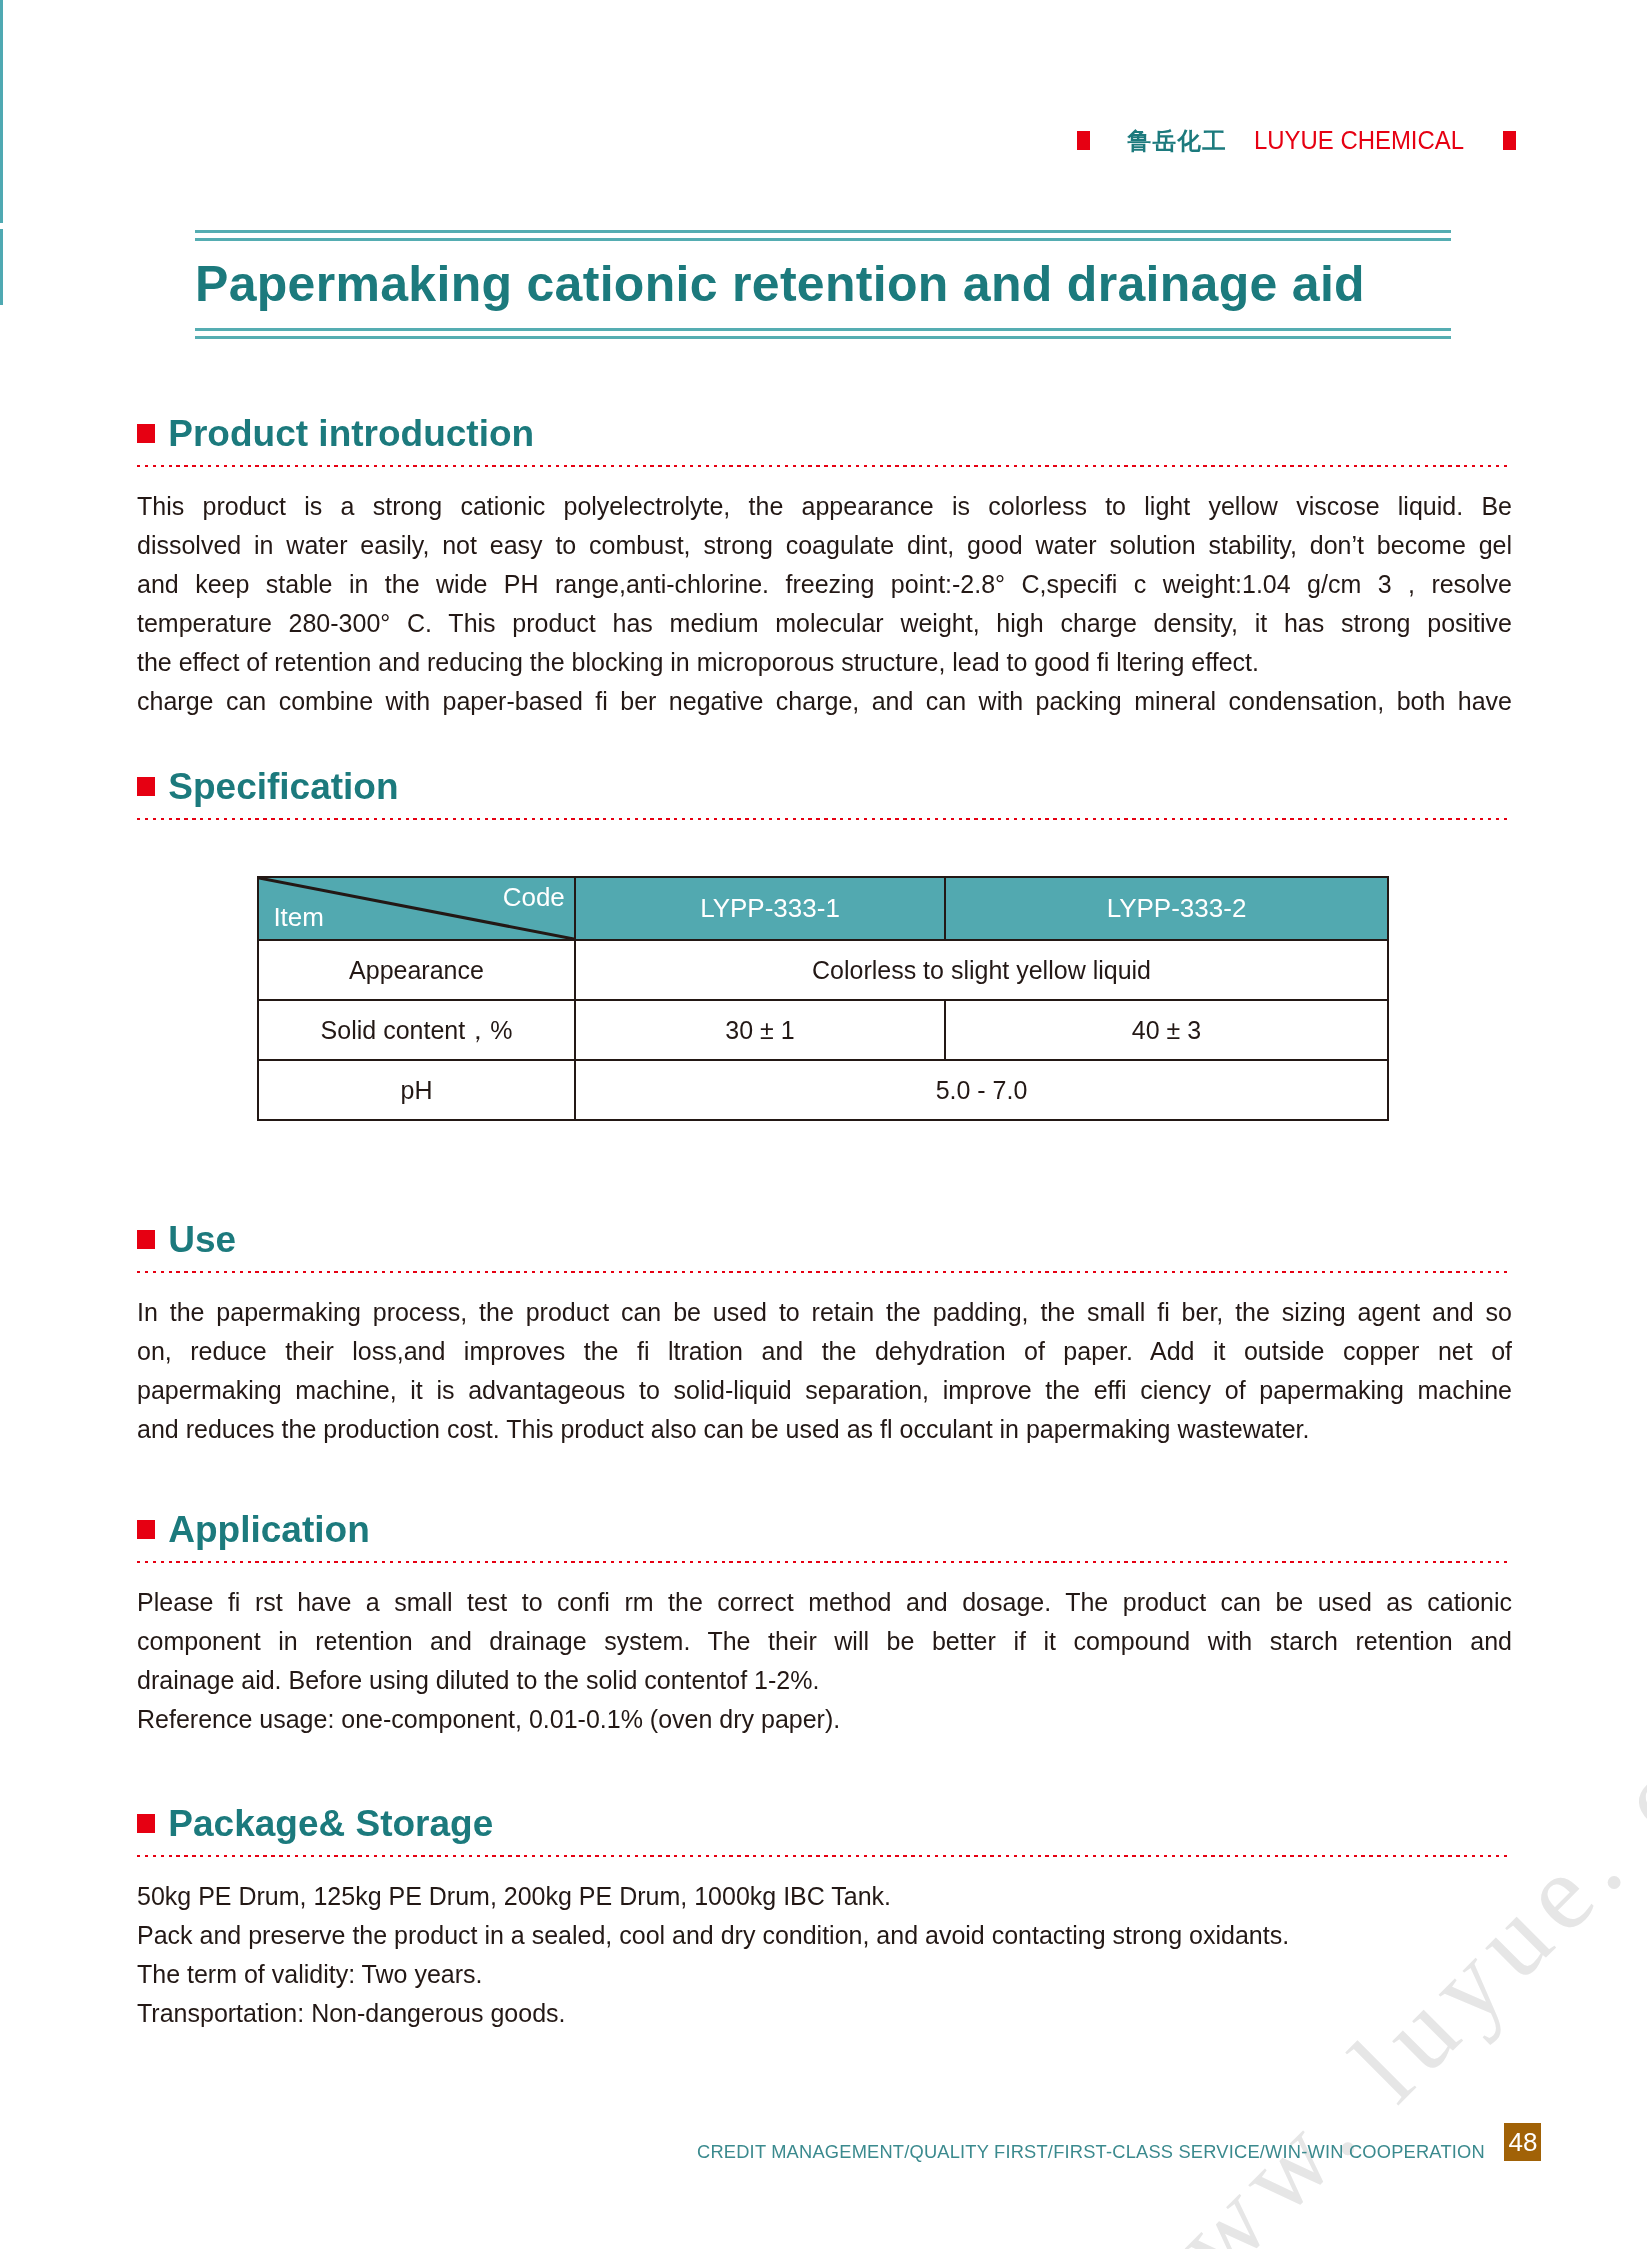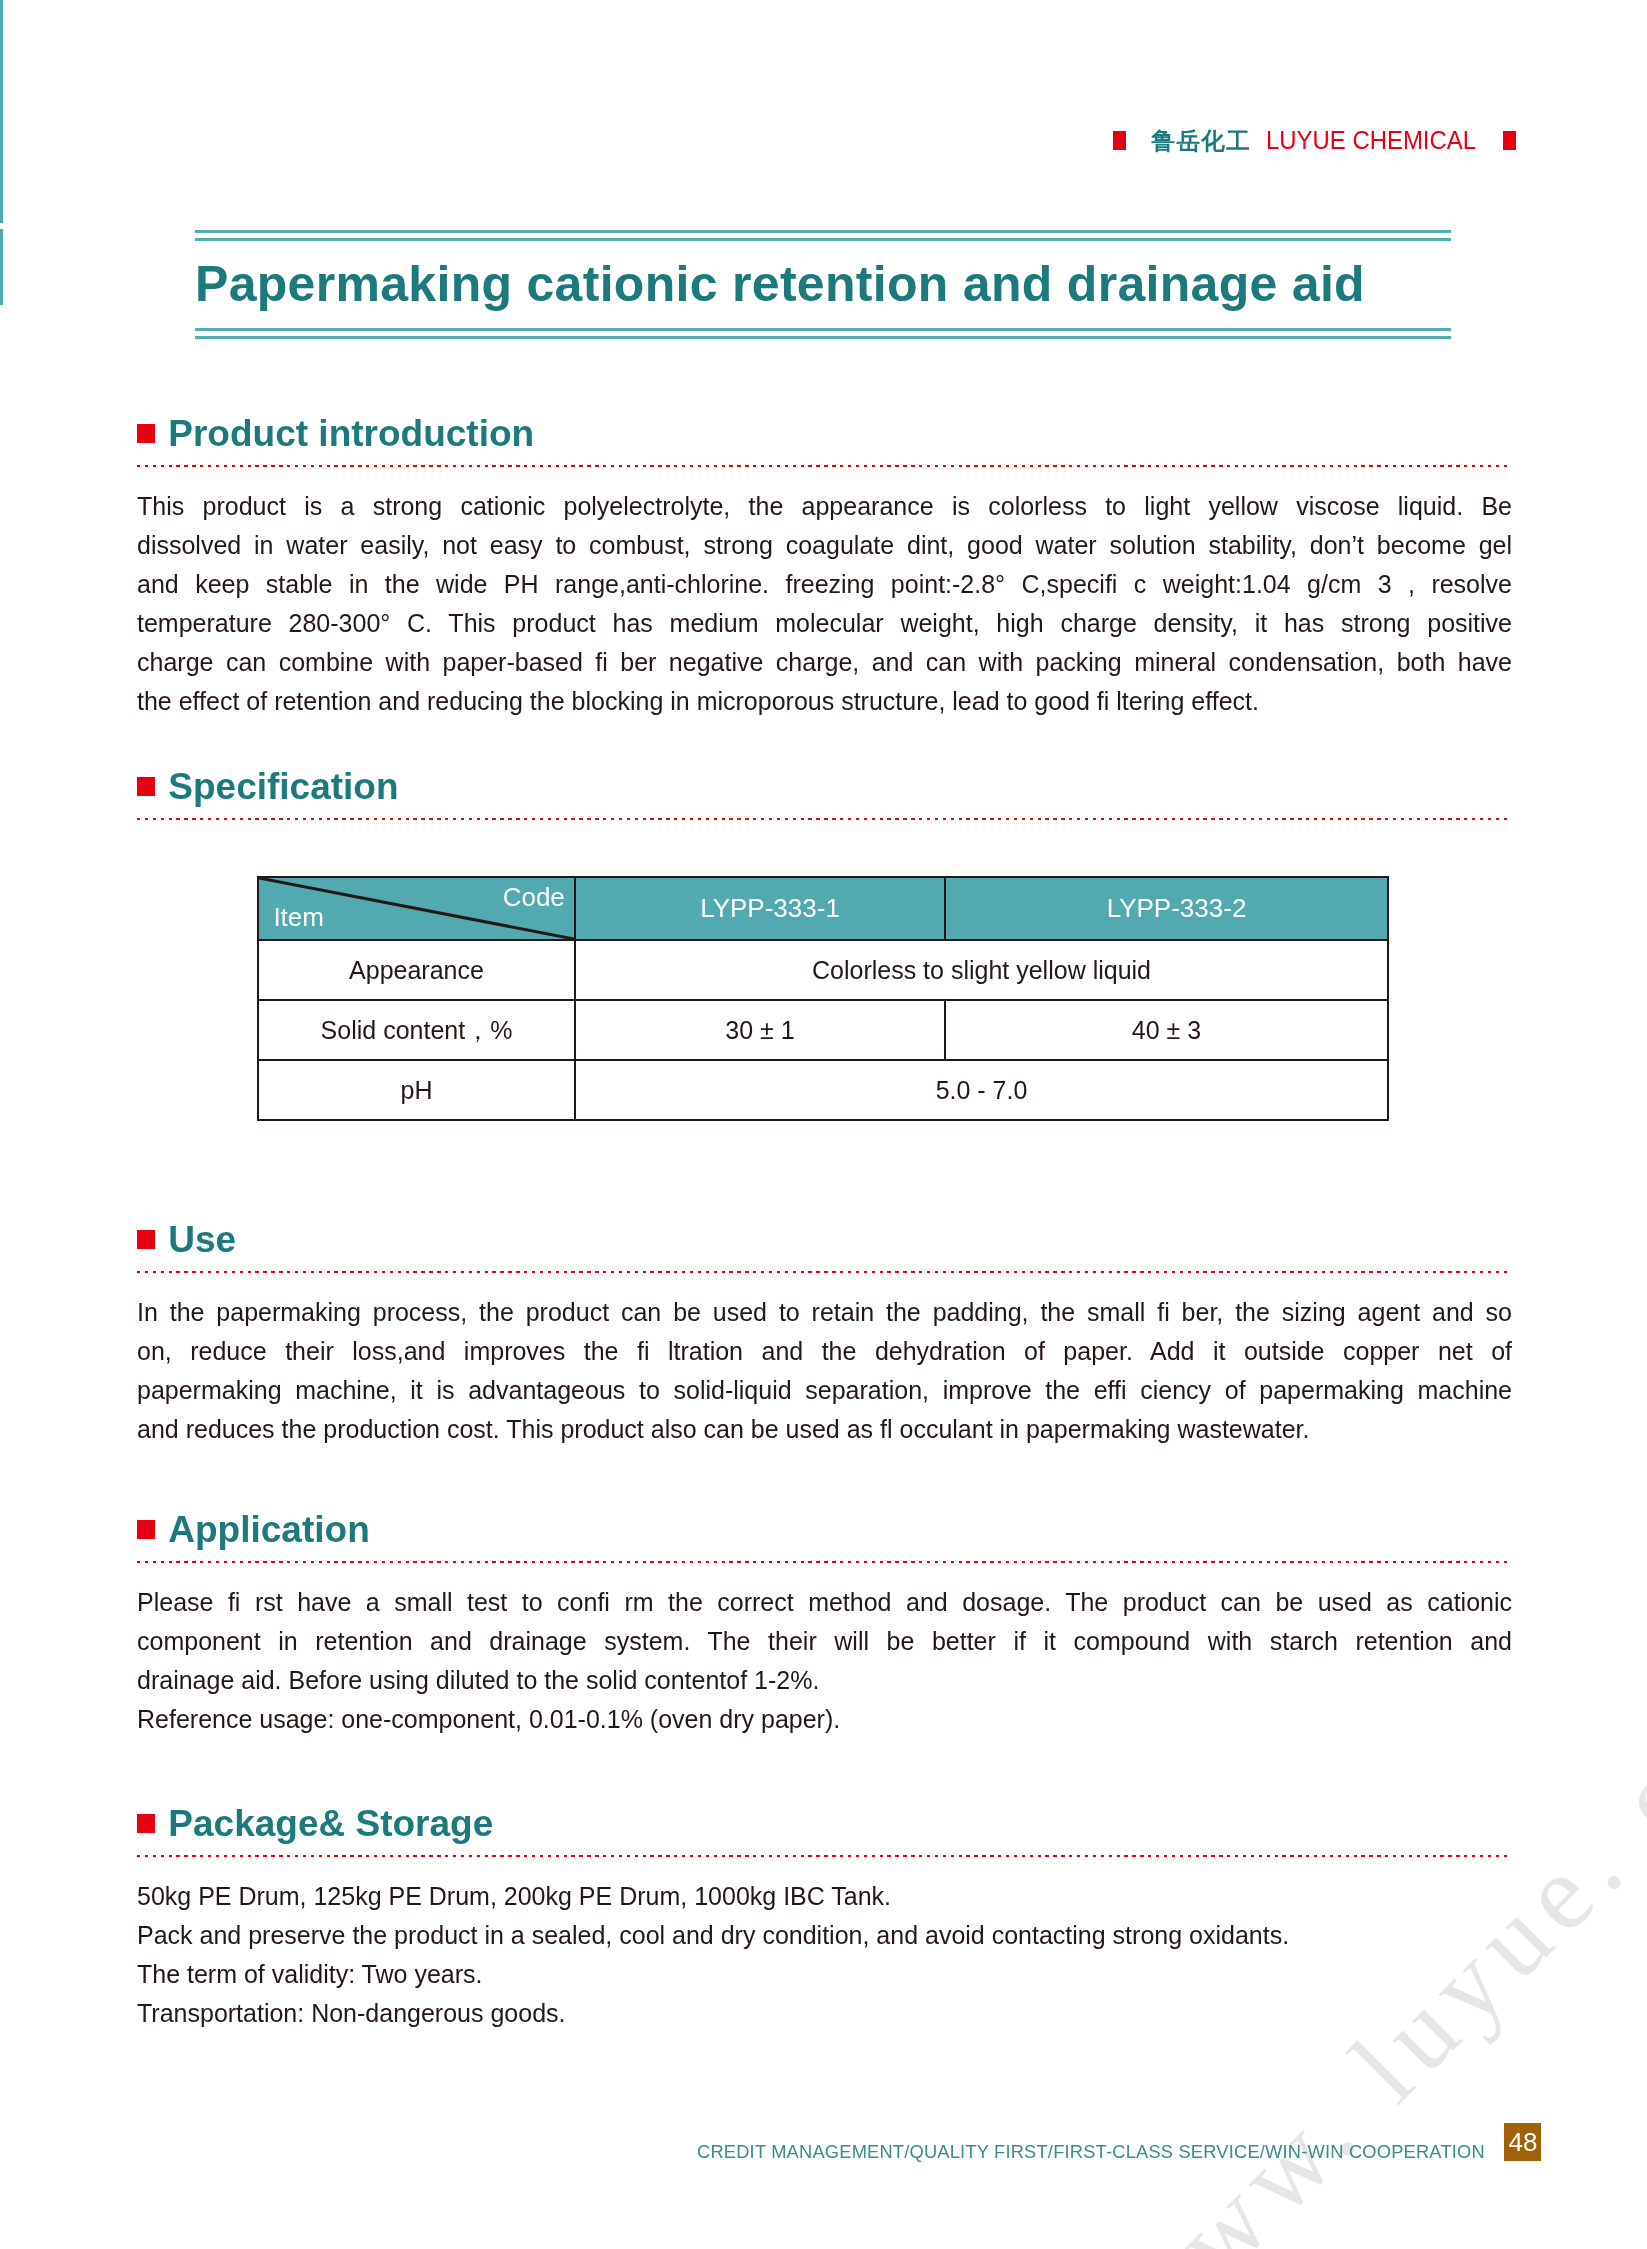--- a/index.html
+++ b/index.html
@@ -3,21 +3,21 @@
 <meta charset="utf-8">
 <style>
   * { margin: 0; padding: 0; box-sizing: border-box; }
   html, body { width: 1647px; height: 2250px; background: #ffffff; overflow: hidden; }
   body { position: relative; font-family: "Liberation Sans", sans-serif; color: #231815; }
 
   .edge-bar { position: absolute; left: 0; width: 2.6px; background: #4fa9b2; }
   .edge-bar.a { top: 0; height: 223px; }
   .edge-bar.b { top: 229px; height: 76px; }
 
-  .brand { position: absolute; top: 124px; right: 131px; display: flex; align-items: center; gap: 0; height: 33px; }
+  .brand { position: absolute; top: 124px; right: 131px; display: flex; align-items: center; gap: 12px; height: 33px; }
   .brand .sq { width: 13px; height: 18.3px; background: #e60012; display: inline-block; }
   .brand .cn { color: #1c7a7d; font-weight: bold; font-size: 23.6px; margin-left: 26px; letter-spacing: 1.3px; font-family: "DejaVu Sans", sans-serif; }
   .brand .en { color: #e60012; font-size: 26px; margin-left: 14.4px; margin-right: 9.2px; transform: scaleX(0.92); transform-origin: left; }
 
   .title-block { position: absolute; left: 195px; width: 1256px; top: 230px; }
   .rule { height: 3.3px; background: #55adb2; width: 100%; }
   .rule + .rule { margin-top: 4.6px; }
   .title { font-size: 50px; font-weight: bold; color: #1c7a7d; text-align: left; line-height: 1; margin: 18.3px 0 18.3px 0; letter-spacing: 0.3px; white-space: nowrap; }
 
   .section { position: absolute; left: 137px; width: 1375px; }
@@ -69,22 +69,22 @@
   <div class="sec-head">
     <span class="sq"></span>
     <h2>Product introduction</h2>
   </div>
   <div class="dots"></div>
   <div class="para">
     <span class="ln">This product is a strong cationic polyelectrolyte, the appearance is colorless to light yellow viscose liquid. Be</span>
     <span class="ln">dissolved in water easily, not easy to combust, strong coagulate dint, good water solution stability, don’t become gel</span>
     <span class="ln">and keep stable in the wide PH range,anti-chlorine. freezing point:-2.8° C,specifi c weight:1.04 g/cm 3 , resolve</span>
     <span class="ln">temperature 280-300° C. This product has medium molecular weight, high charge density, it has strong positive</span>
+    <span class="ln last">the effect of retention and reducing the blocking in microporous structure, lead to good fi ltering effect.</span>
     <span class="ln">charge can combine with paper-based fi ber negative charge, and can with packing mineral condensation, both have</span>
-    <span class="ln last">the effect of retention and reducing the blocking in microporous structure, lead to good fi ltering effect.</span>
   </div>
 </section>
 
 <section class="section" style="top:767px;">
   <div class="sec-head">
     <span class="sq"></span>
     <h2>Specification</h2>
   </div>
   <div class="dots"></div>
 </section>

